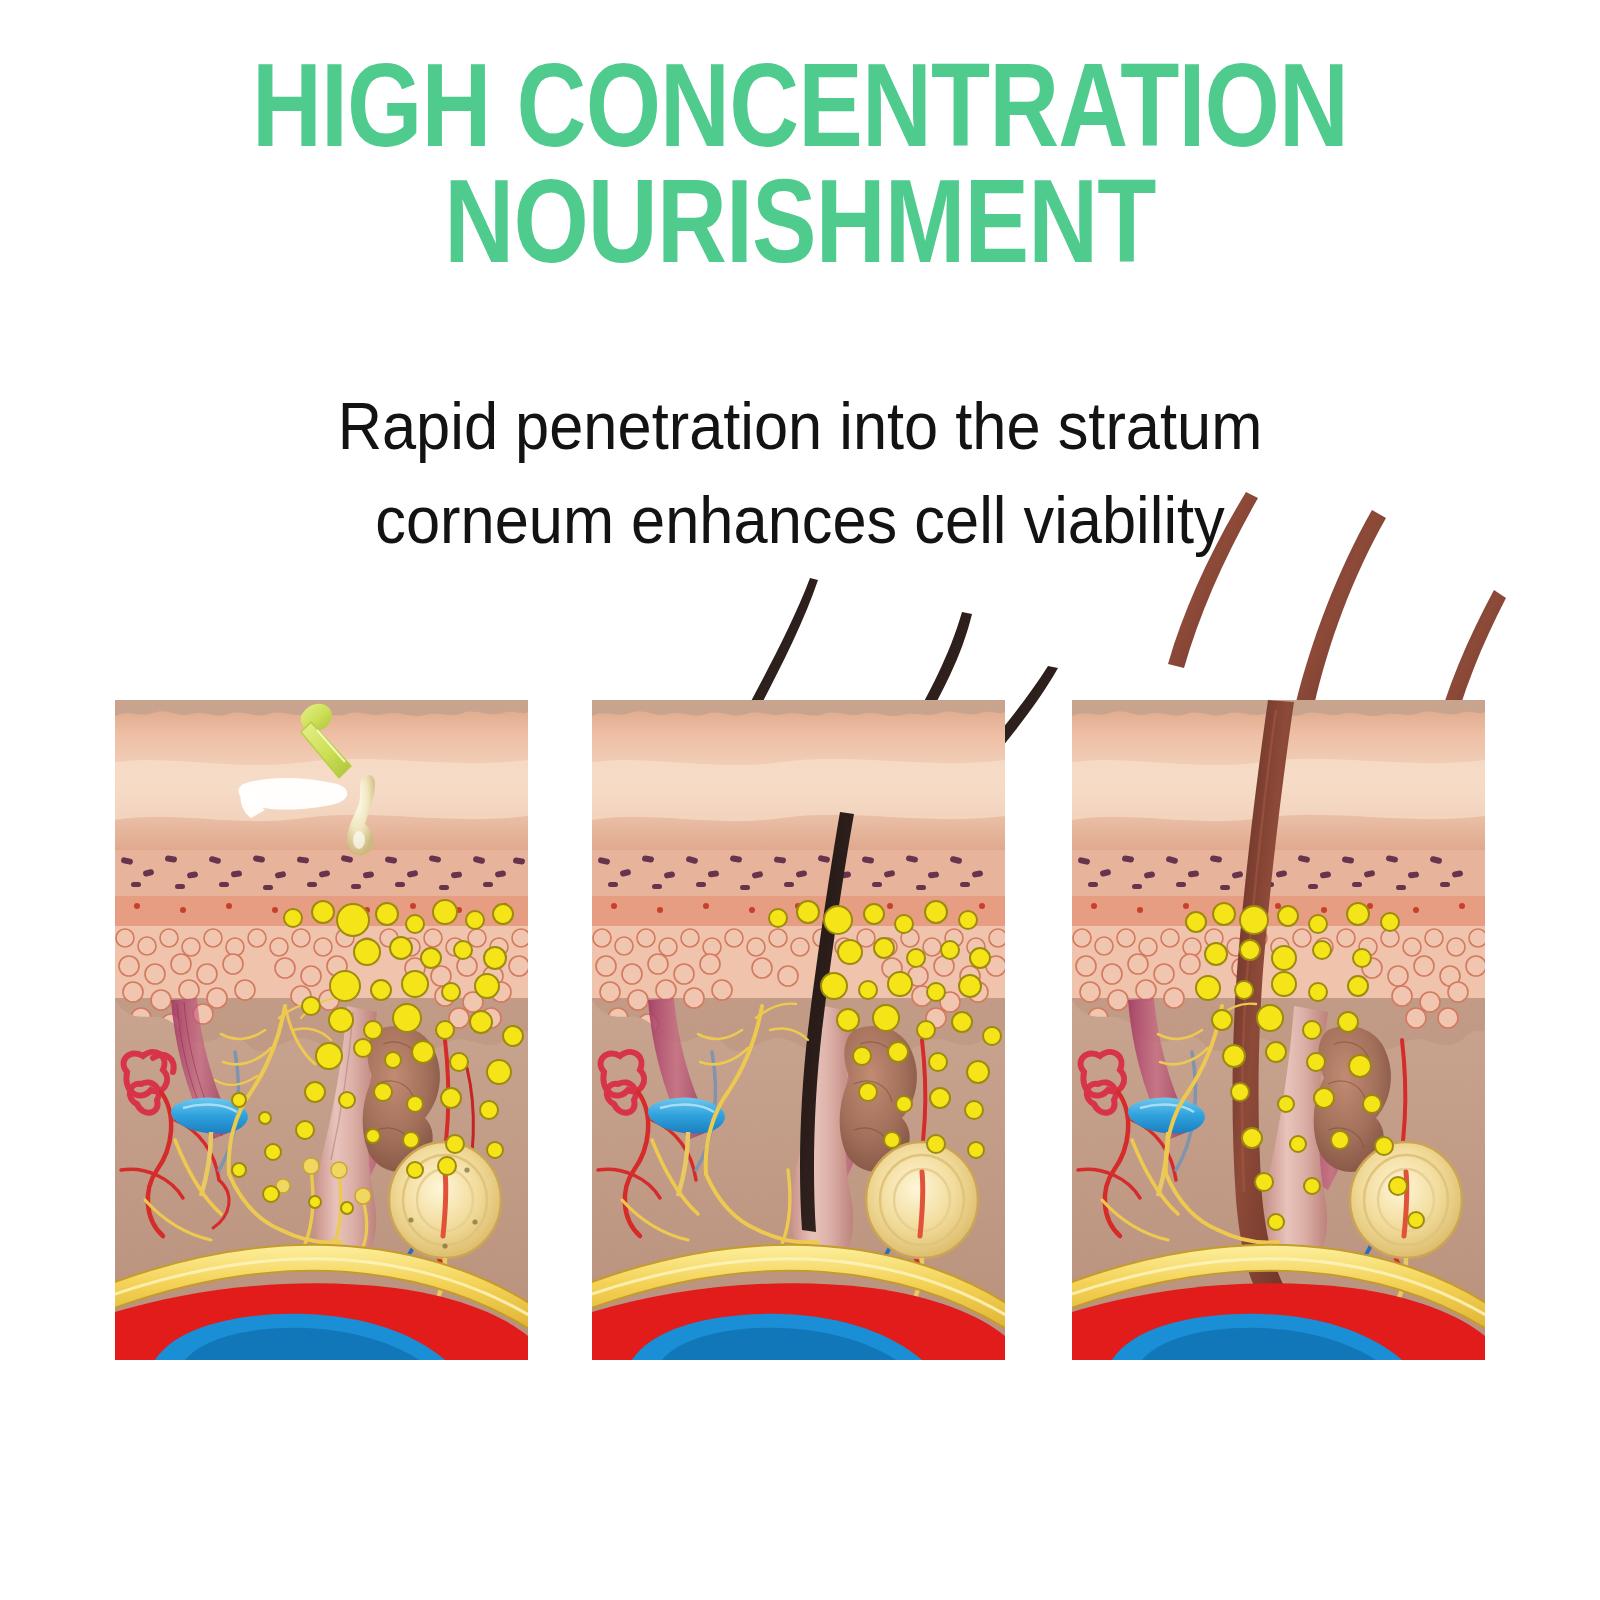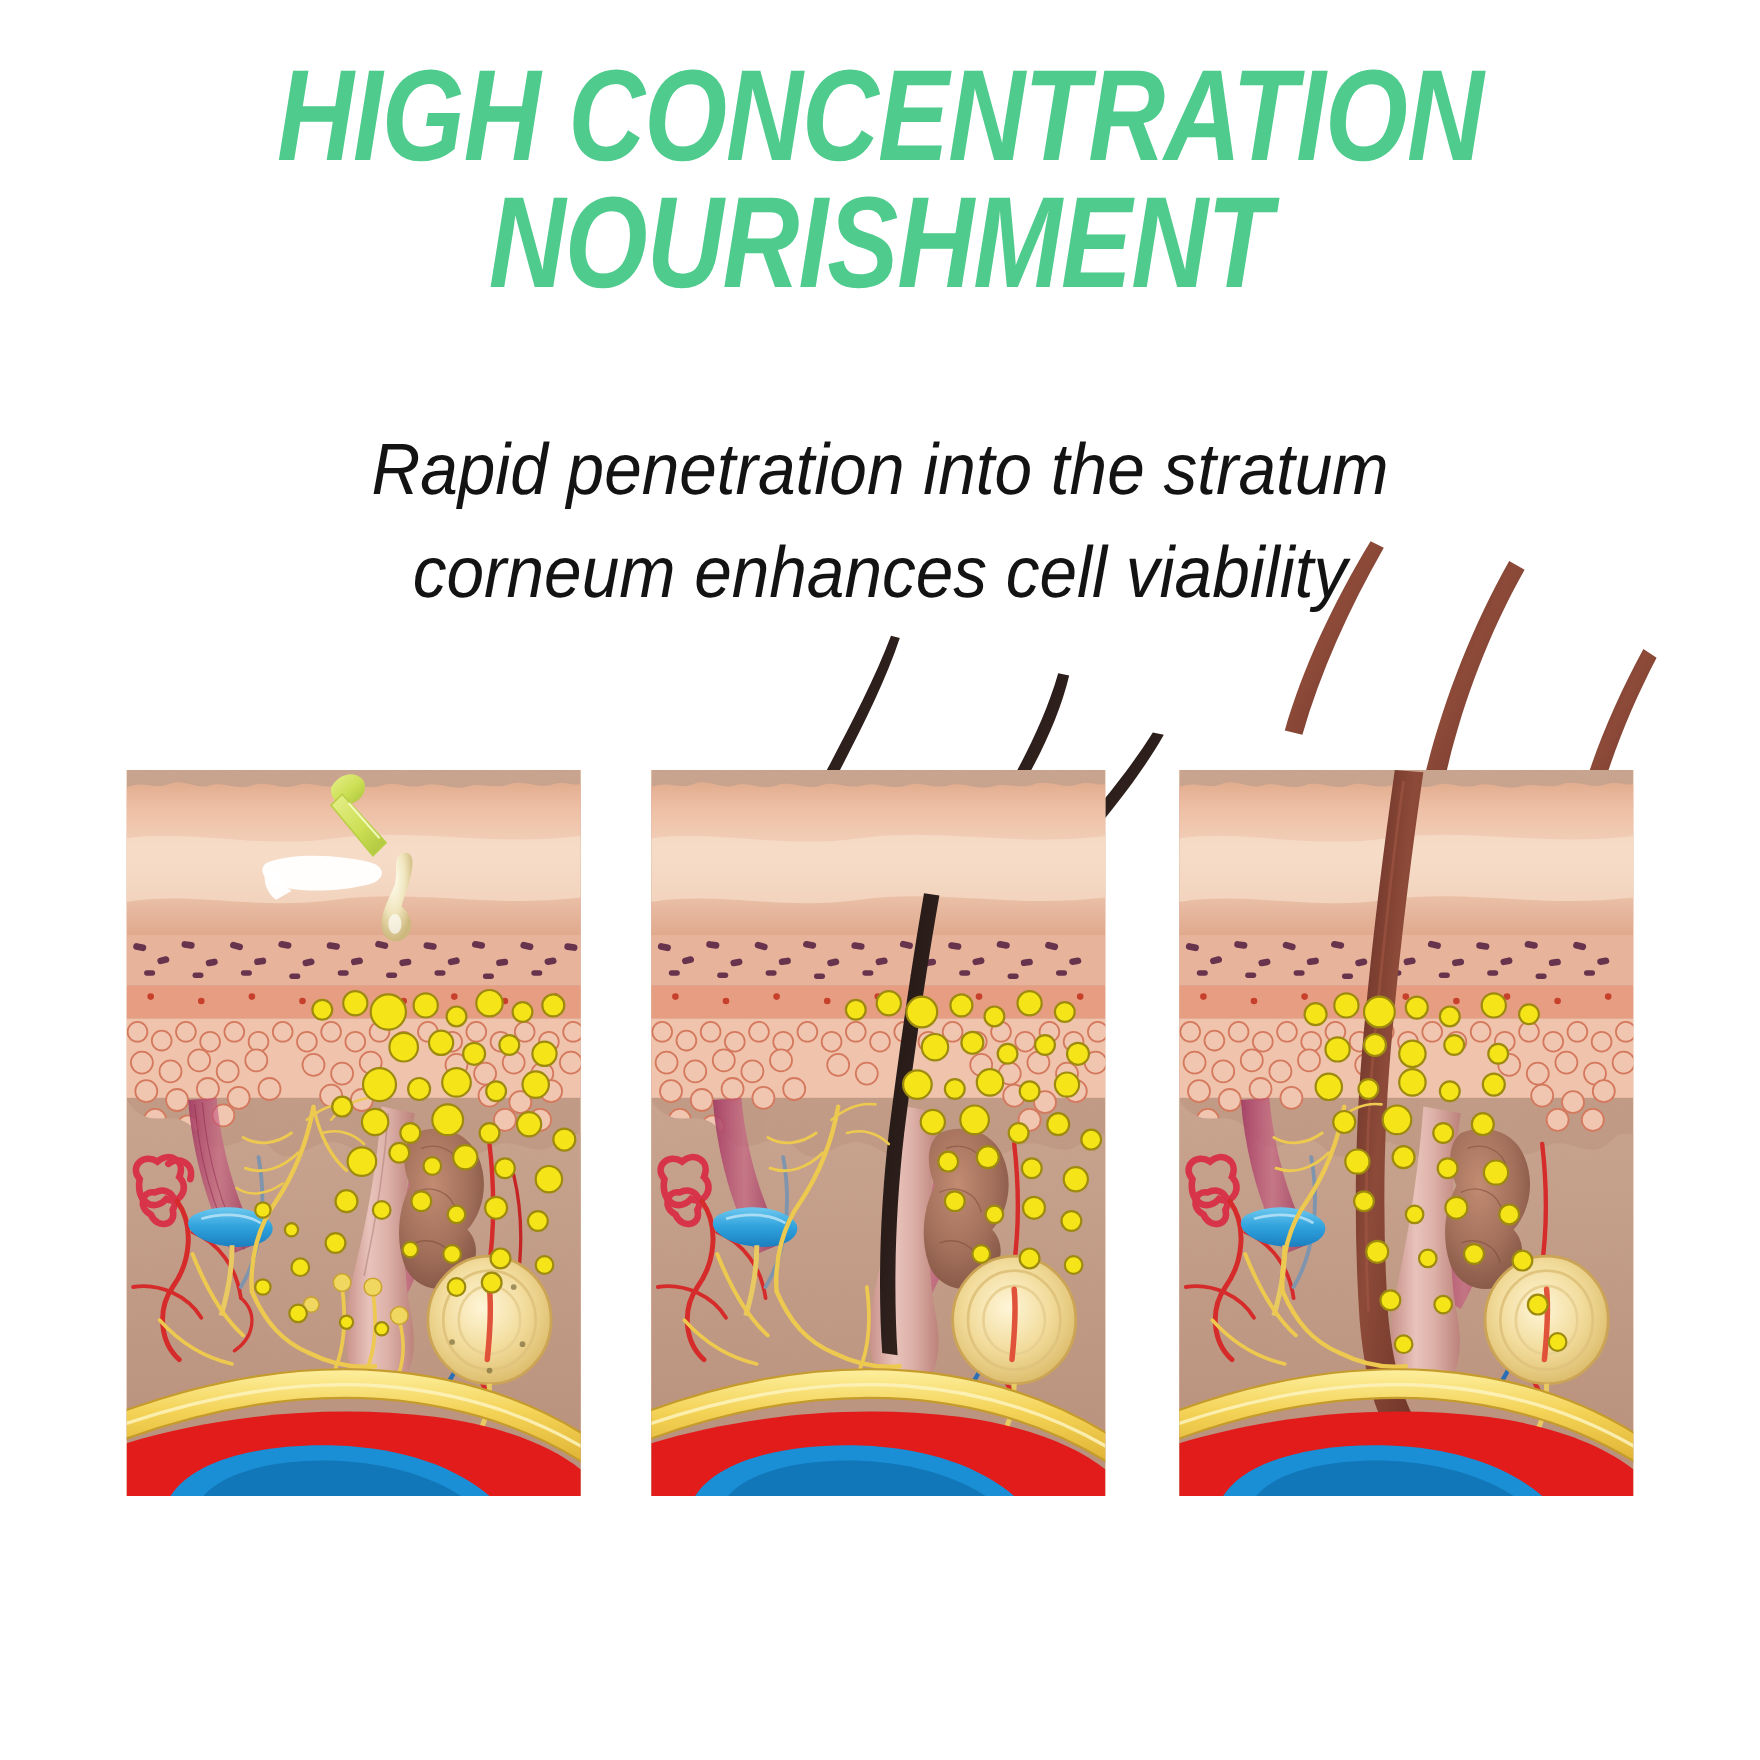--- a/index.html
+++ b/index.html
@@ -1,21 +1,21 @@
 <!DOCTYPE html>
 <html><head>
 <meta charset="utf-8">
 <style>
   html,body{margin:0;padding:0;}
   body{
     width:1600px;height:1600px;background:#ffffff;
     font-family:"Liberation Sans","DejaVu Sans",sans-serif;
     overflow:hidden;position:relative;
   }
-  .page{position:relative;width:1600px;height:1600px;background:#fff;font-style:italic;}
+  .page{position:relative;width:1600px;height:1600px;background:#fff;}
 
   
   .headline{
     position:absolute;left:0;top:48px;width:1600px;
     text-align:center;color:#4ECB8D;
     font-family:"Liberation Sans Narrow","Liberation Sans",sans-serif;
     font-weight:bold;font-size:118px;line-height:0.98;
     letter-spacing:-1px;
     transform:scaleX(0.82);transform-origin:50% 0;
     white-space:nowrap;

